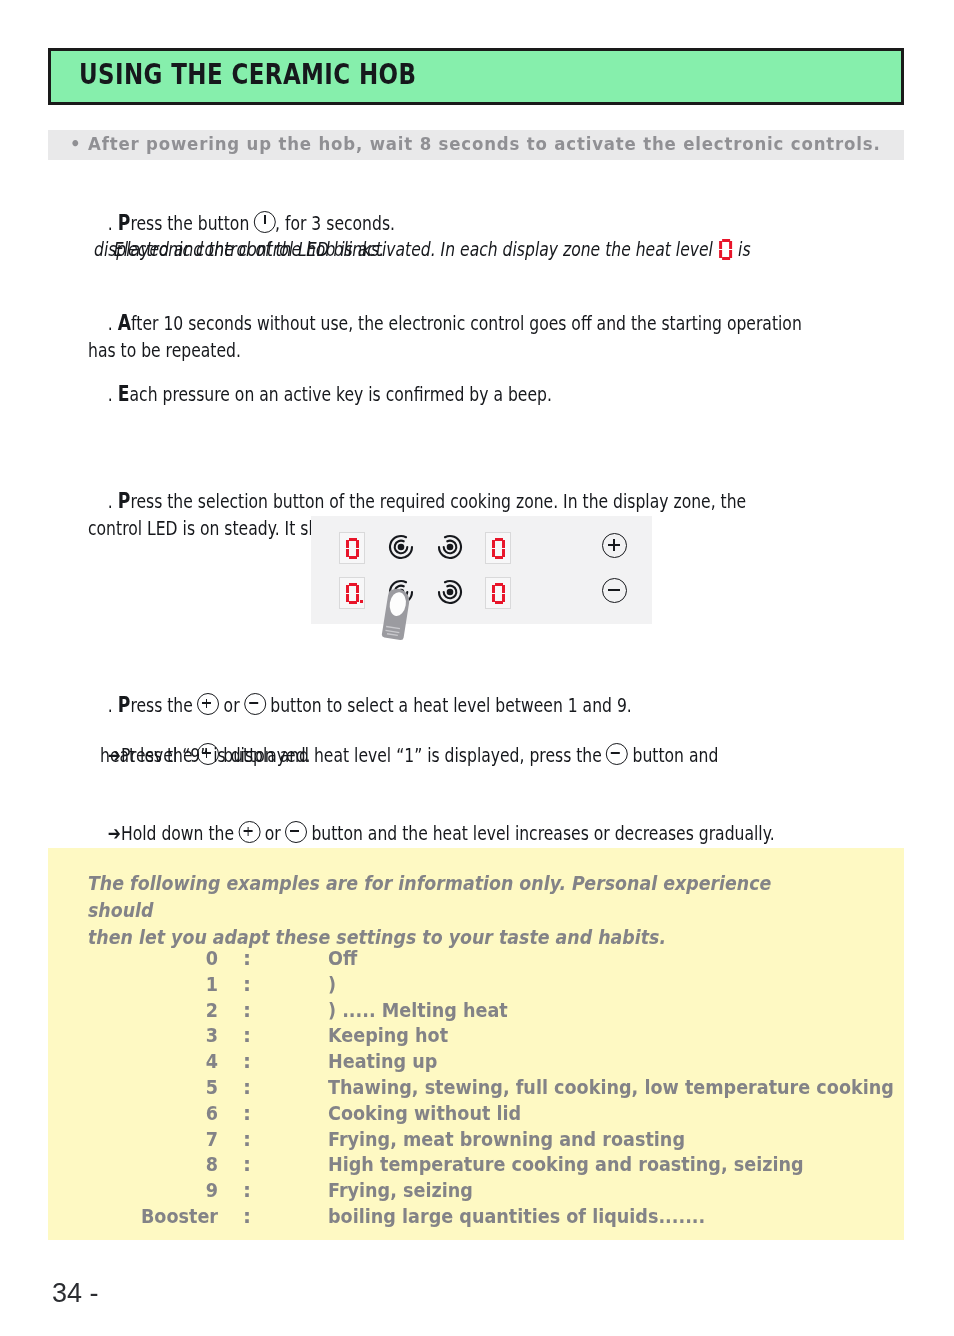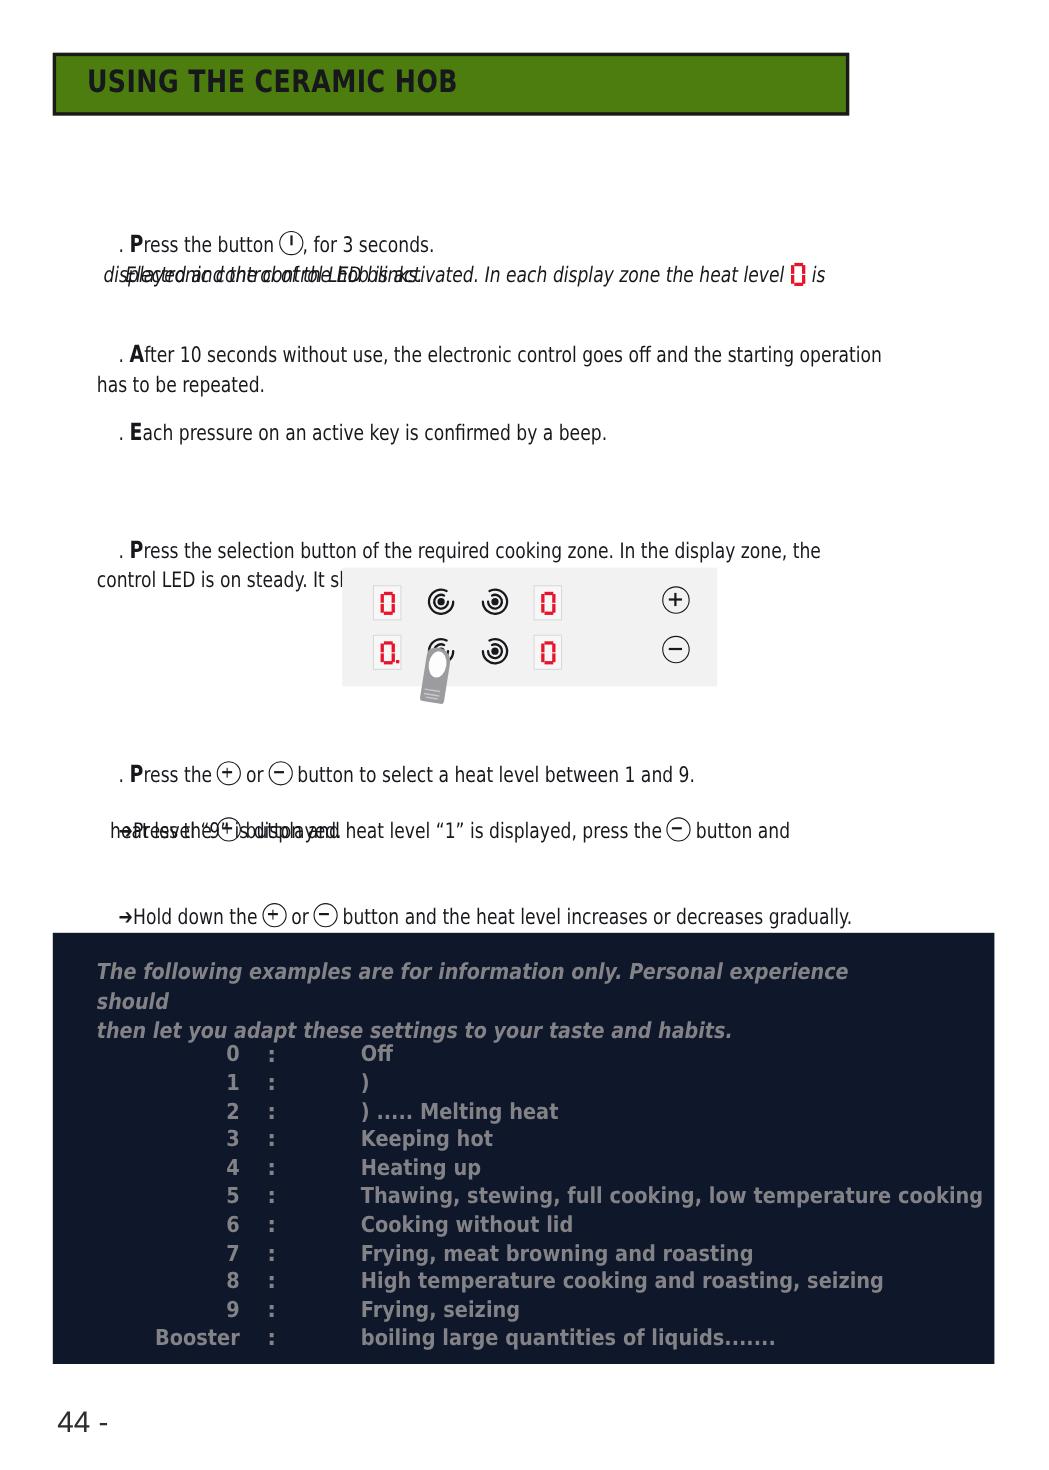--- a/index.html
+++ b/index.html
@@ -19,24 +19,24 @@
     position: absolute;
     inset: 0;
     background: #fff;
   }
 
   
   .title-box {
     position: absolute;
     left: 48px;
     top: 48px;
-    width: 724px;
+    width: 856px;
     height: 57px;
     border: 3px solid #1a1a1a;
-    background: #4d7c0f;
+    background: #86efac;
     box-sizing: border-box;
   }
   .title-text {
     position: absolute;
     left: 28px;
     top: 7px;
     font-family: "DejaVu Sans", sans-serif;
     font-weight: 700;
     font-size: 28px;
     letter-spacing: 0.5px;
@@ -196,21 +196,21 @@
   .pm-minus::after  { display: none; }
   .finger { position: absolute; left: 375px; top: 578px; width: 44px; height: 62px; }
 
   
   .example-box {
     position: absolute;
     left: 48px;
     top: 848px;
     width: 856px;
     height: 392px;
-    background: #0f172a;
+    background: #fef9c3;
   }
   .example-intro {
     position: absolute;
     left: 40px;
     top: 22px;
     font-family: "DejaVu Sans", sans-serif;
     font-style: italic;
     font-weight: 700;
     font-size: 20px;
     line-height: 27px;
@@ -261,20 +261,23 @@
 </style>
 </head>
 <body>
 
 <div class="page">
 
   <div class="title-box">
     <div class="title-text">USING THE CERAMIC HOB</div>
   </div>
 
+  <div class="band" id="band-top">
+    <div class="band-text">• After powering up the hob, wait 8 seconds to activate the electronic controls.</div>
+  </div>
 
   <div class="blk" style="left:88px; top:182px; width:1060px;">
     <span>. </span><span class="lead">P</span><span>ress the button </span><span class="ico ico-pwr"></span><span>, for 3 seconds.</span>
   </div>
 
   <div class="blk it" style="left:94px; top:209px; width:1080px;">
     <span>Electronic control of the hob is activated. In each display zone the heat level </span><span class="seg-inline"><i class="s-t"></i><i class="s-tl"></i><i class="s-tr"></i><i class="s-bl"></i><i class="s-br"></i><i class="s-b"></i></span><span> is</span>
   </div>
 
   <div class="blk it" style="left:94px; top:236px; width:1080px;">displayed and the control LED blinks.</div>
@@ -449,15 +452,15 @@
           <span class="c-desc">Frying, seizing</span>
         </div>
         <div class="trow">
           <span class="c-lvl">Booster</span>
           <span class="c-col">:</span>
           <span class="c-desc">boiling large quantities of liquids.......</span>
         </div>
       </div>
   </div>
 
-  <div class="pageno">44 -</div>
+  <div class="pageno">34 -</div>
 
 </div>
 
 </body></html>

